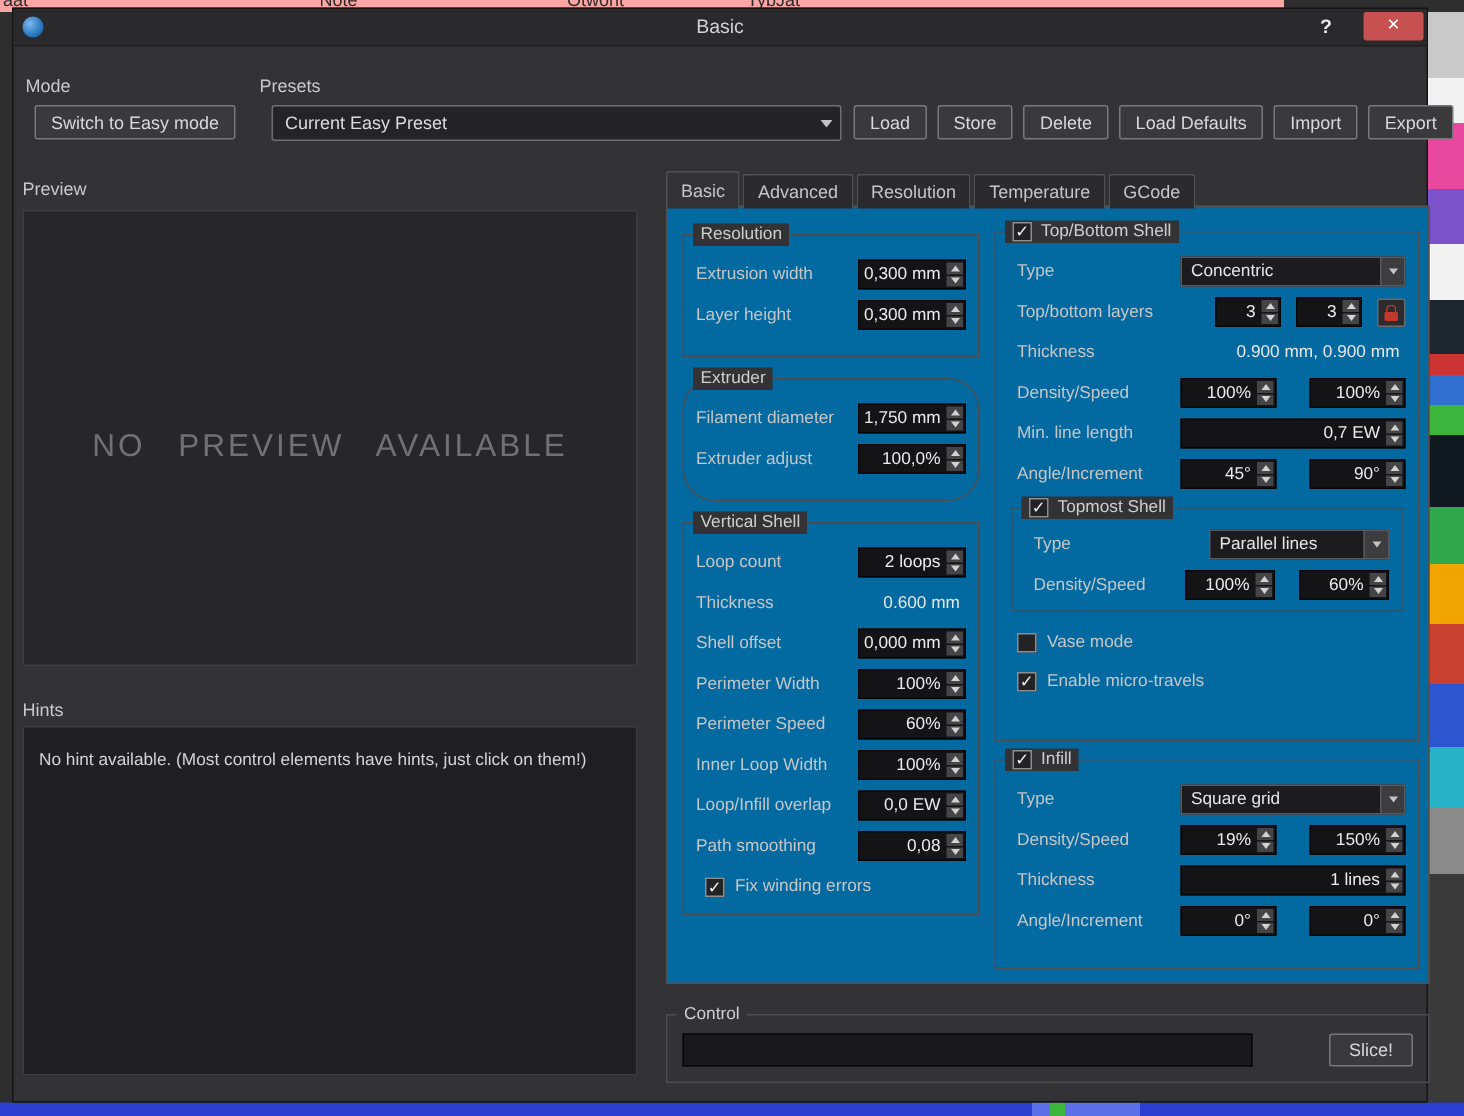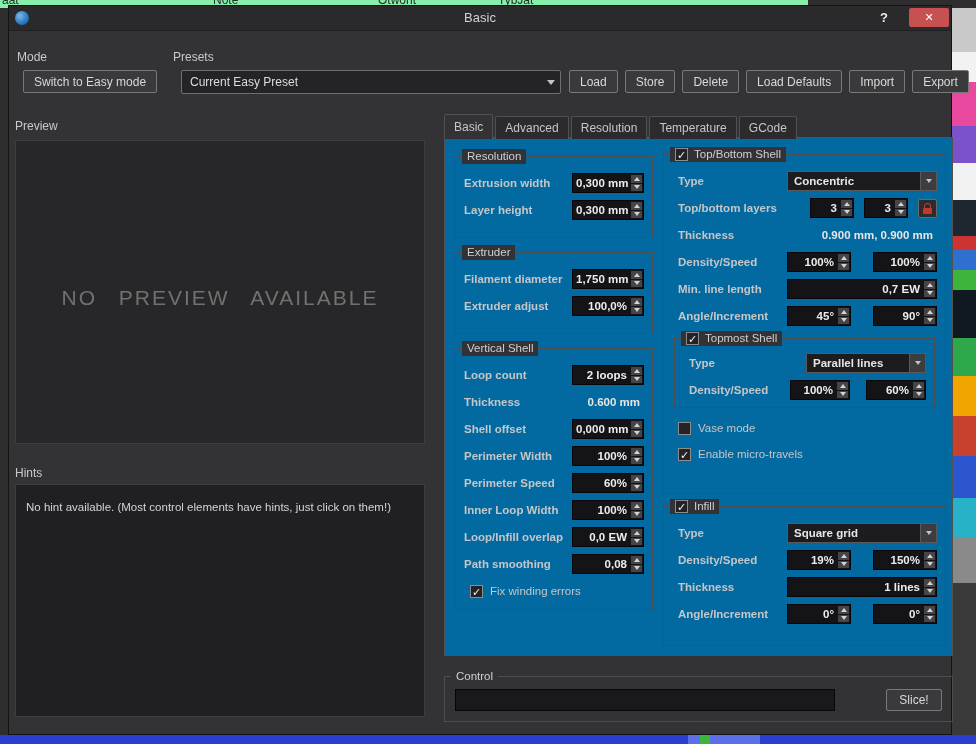--- a/index.html
+++ b/index.html
@@ -3,21 +3,21 @@
 <meta charset="utf-8">
 <style>
   html,body{margin:0;padding:0;}
   body{
     width:976px;height:744px;position:relative;overflow:hidden;
     background:#2e2e2e;
     font-family:"Liberation Sans", sans-serif;
     -webkit-font-smoothing:antialiased;
   }
   
-  .bg-top{position:absolute;left:0;top:0;width:808px;height:8px;background:#86efac;overflow:hidden;z-index:0;}
+  .bg-top{position:absolute;left:0;top:0;width:808px;height:8px;background:#fca5a5;overflow:hidden;z-index:0;padding-left:48px;}
   .bg-top .frag{position:absolute;top:-7px;font-size:12px;color:#2b2b2b;white-space:nowrap;}
   .bg-right{position:absolute;right:0;top:8px;width:24px;height:727px;z-index:0;
     background:linear-gradient(to bottom,
       #c9c9c9 0,#c9c9c9 44px,#f2f2f2 44px,#f2f2f2 74px,#e8489e 74px,#e8489e 118px,
       #7b52c9 118px,#7b52c9 155px,#f2f2f2 155px,#f2f2f2 192px,#1e2630 192px,#1e2630 228px,
       #cc3333 228px,#cc3333 242px,#2e6fd0 242px,#2e6fd0 262px,#3db53d 262px,#3db53d 282px,
       #101820 282px,#101820 330px,#2fa84b 330px,#2fa84b 368px,#f0a500 368px,#f0a500 408px,
       #c8402e 408px,#c8402e 448px,#2e55d0 448px,#2e55d0 490px,#28b2c8 490px,#28b2c8 530px,
       #8a8a8a 530px,#8a8a8a 575px,#3a3a3a 575px,#3a3a3a 100%);}
   .bg-bottom{position:absolute;left:0;bottom:0;width:976px;height:9px;background:#2a3fd0;z-index:0;}
@@ -61,21 +61,21 @@
   .tab.active{height:24px;margin-top:0;background:#333336;z-index:3;}
   .tabpanel{position:absolute;left:435px;top:131px;width:509px;height:519px;border:1px solid #515153;
        background:#0369a1;box-sizing:border-box;z-index:1;}
 
   
   .group{position:absolute;border:1px solid #4d4d50;box-sizing:border-box;}
   .legend{position:absolute;top:-8px;left:6px;background:#333336;padding:0 5px;font-size:11.5px;
        color:#cfcfcf;line-height:15px;display:flex;align-items:center;gap:6px;white-space:nowrap;}
   .gbody{padding-top:16px;}
   .frow{display:flex;align-items:center;justify-content:space-between;height:20px;margin:0 8px 7px;
-       font-size:11.5px;color:#c6c6c6;font-weight:bold;}
+       font-size:11.5px;color:#c6c6c6;}
   .flabel{white-space:nowrap;}
   .static-val{font-size:11.5px;color:#e6e6e6;padding-right:4px;white-space:nowrap;}
 
   
   .spin{display:flex;align-items:stretch;height:20px;background:#141416;border:1px solid #060608;box-sizing:border-box;}
   .spin .val{flex:1;text-align:right;padding:0 3px;font-size:11.5px;color:#ececec;line-height:18px;white-space:nowrap;overflow:hidden;}
   .sbtns{width:13px;display:flex;flex-direction:column;gap:1px;padding:1px;box-sizing:border-box;background:#141416;}
   .sb{flex:1;background:#454548;display:flex;align-items:center;justify-content:center;}
   .tu{width:0;height:0;border-left:3px solid transparent;border-right:3px solid transparent;border-bottom:4px solid #d2d2d2;}
   .td{width:0;height:0;border-left:3px solid transparent;border-right:3px solid transparent;border-top:4px solid #d2d2d2;}
@@ -200,21 +200,21 @@
                 </span>
               <span class="sb">
                   <span class="td"></span>
                 </span>
             </span>
           </div>
         </div>
       </div>
     </div>
 
-    <div class="group" style="left:10px;top:114px;width:198px;height:82px;">
+    <div class="group" style="left:10px;top:114px;width:198px;height:82px;border-radius:21px;">
       <div class="legend">Extruder</div>
       <div class="gbody">
         <div class="frow">
           <span class="flabel">Filament diameter</span>
           <div class="spin w72">
             <span class="val">1,750 mm</span>
             <span class="sbtns">
               <span class="sb">
                   <span class="tu"></span>
                 </span>

